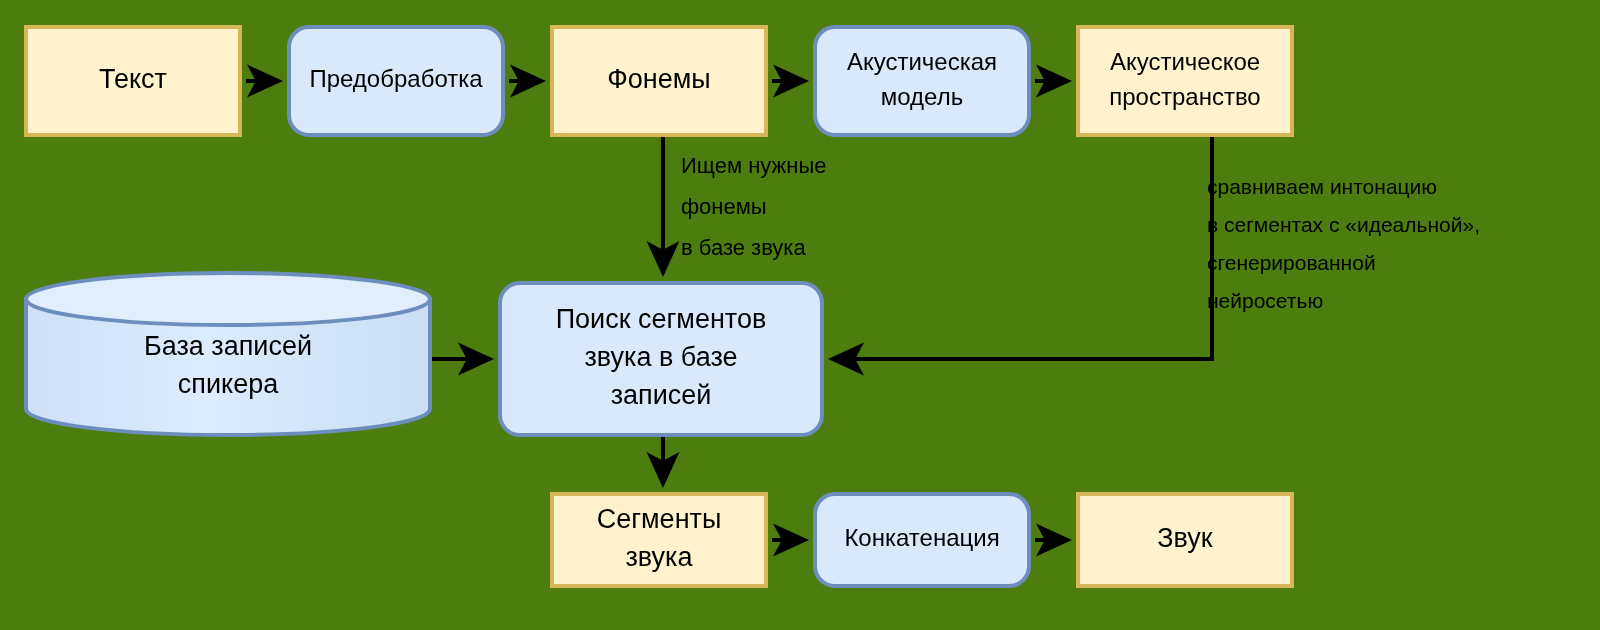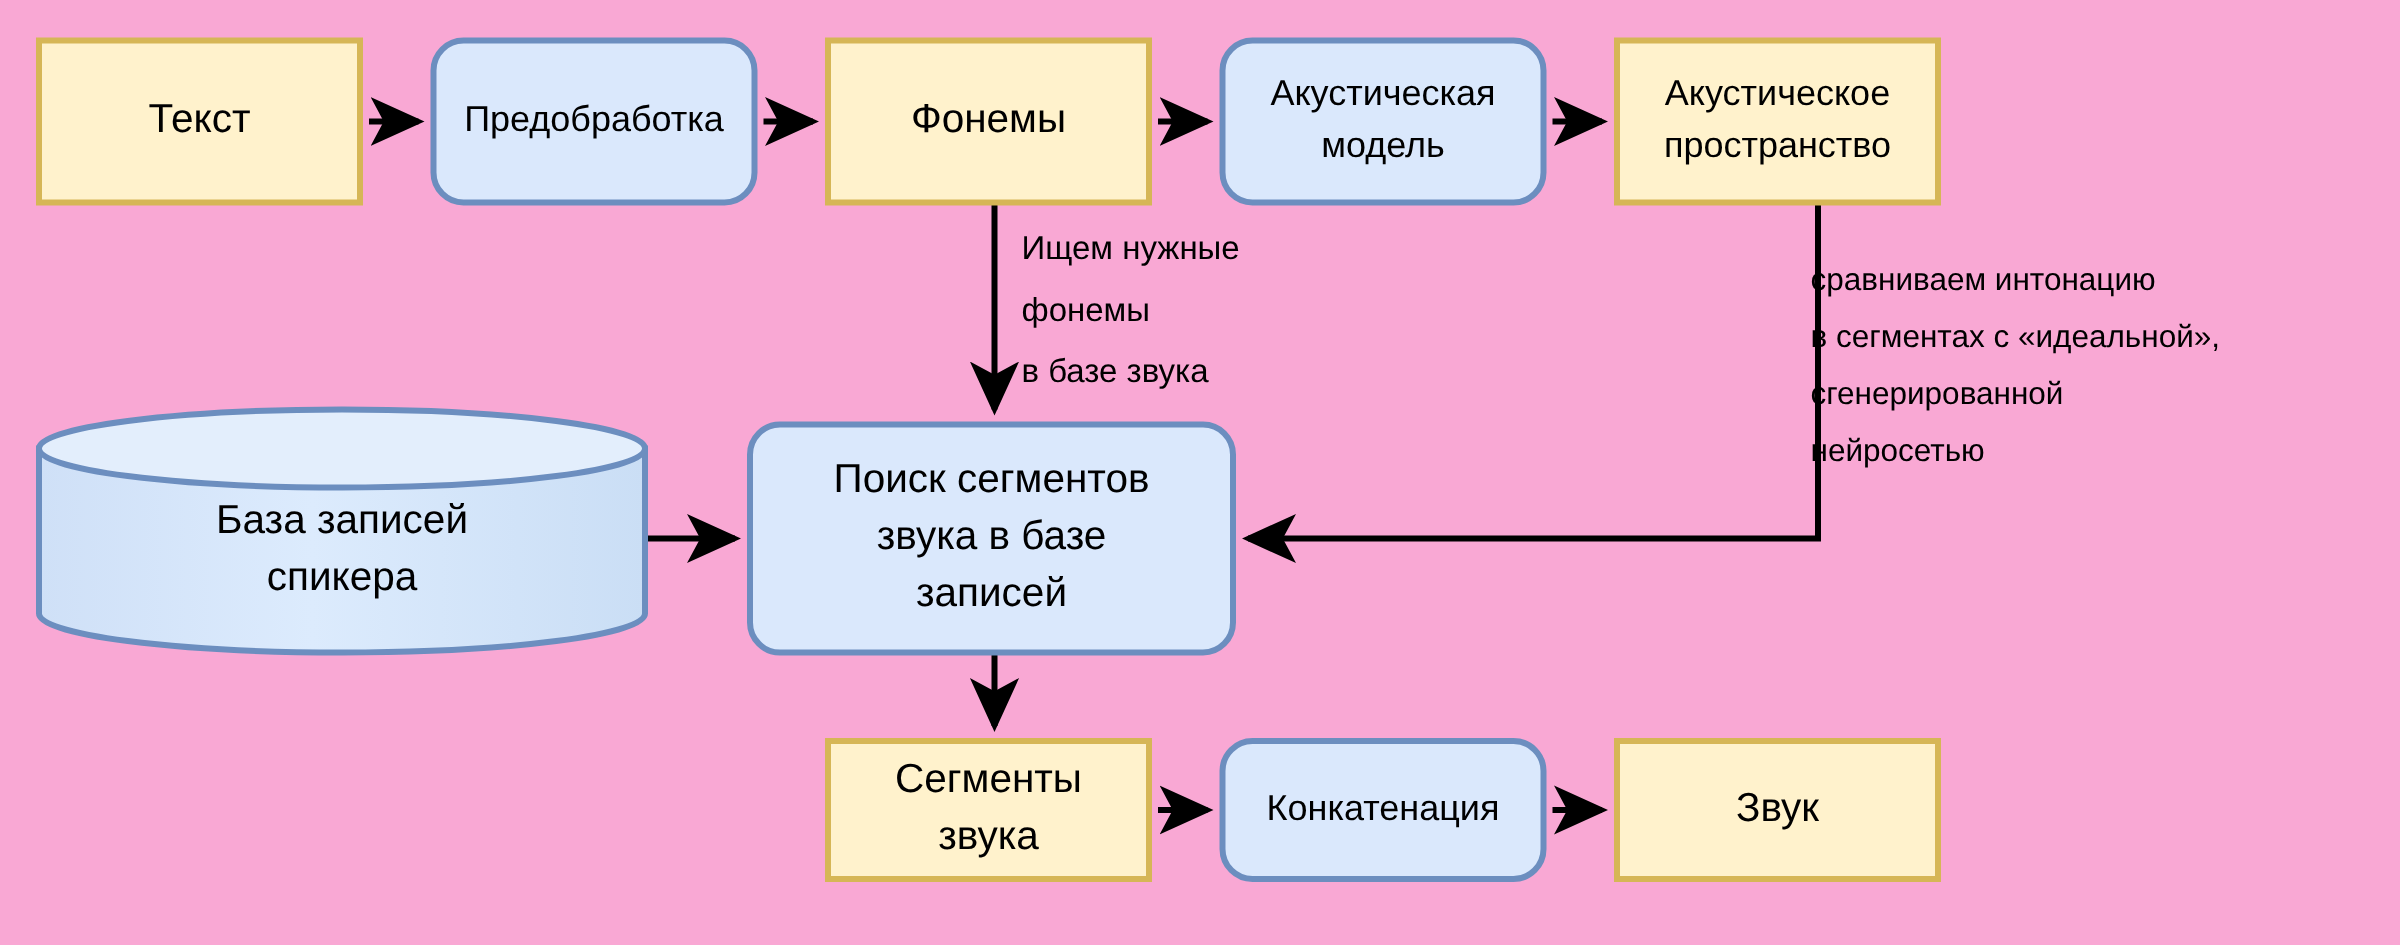--- a/index.html
+++ b/index.html
@@ -10,21 +10,21 @@
   body {
     width: 1600px;
     height: 630px;
     font-family: "Liberation Sans", "DejaVu Sans", sans-serif;
     overflow: hidden;
   }
   #diagram-root {
     position: relative;
     width: 1600px;
     height: 630px;
-    background: #f9a8d4;
+    background: #4d7c0f;
   }
   svg#diagram-svg {
     position: absolute;
     top: 0;
     left: 0;
     width: 1600px;
     height: 630px;
     display: block;
   }
   .node-label {

